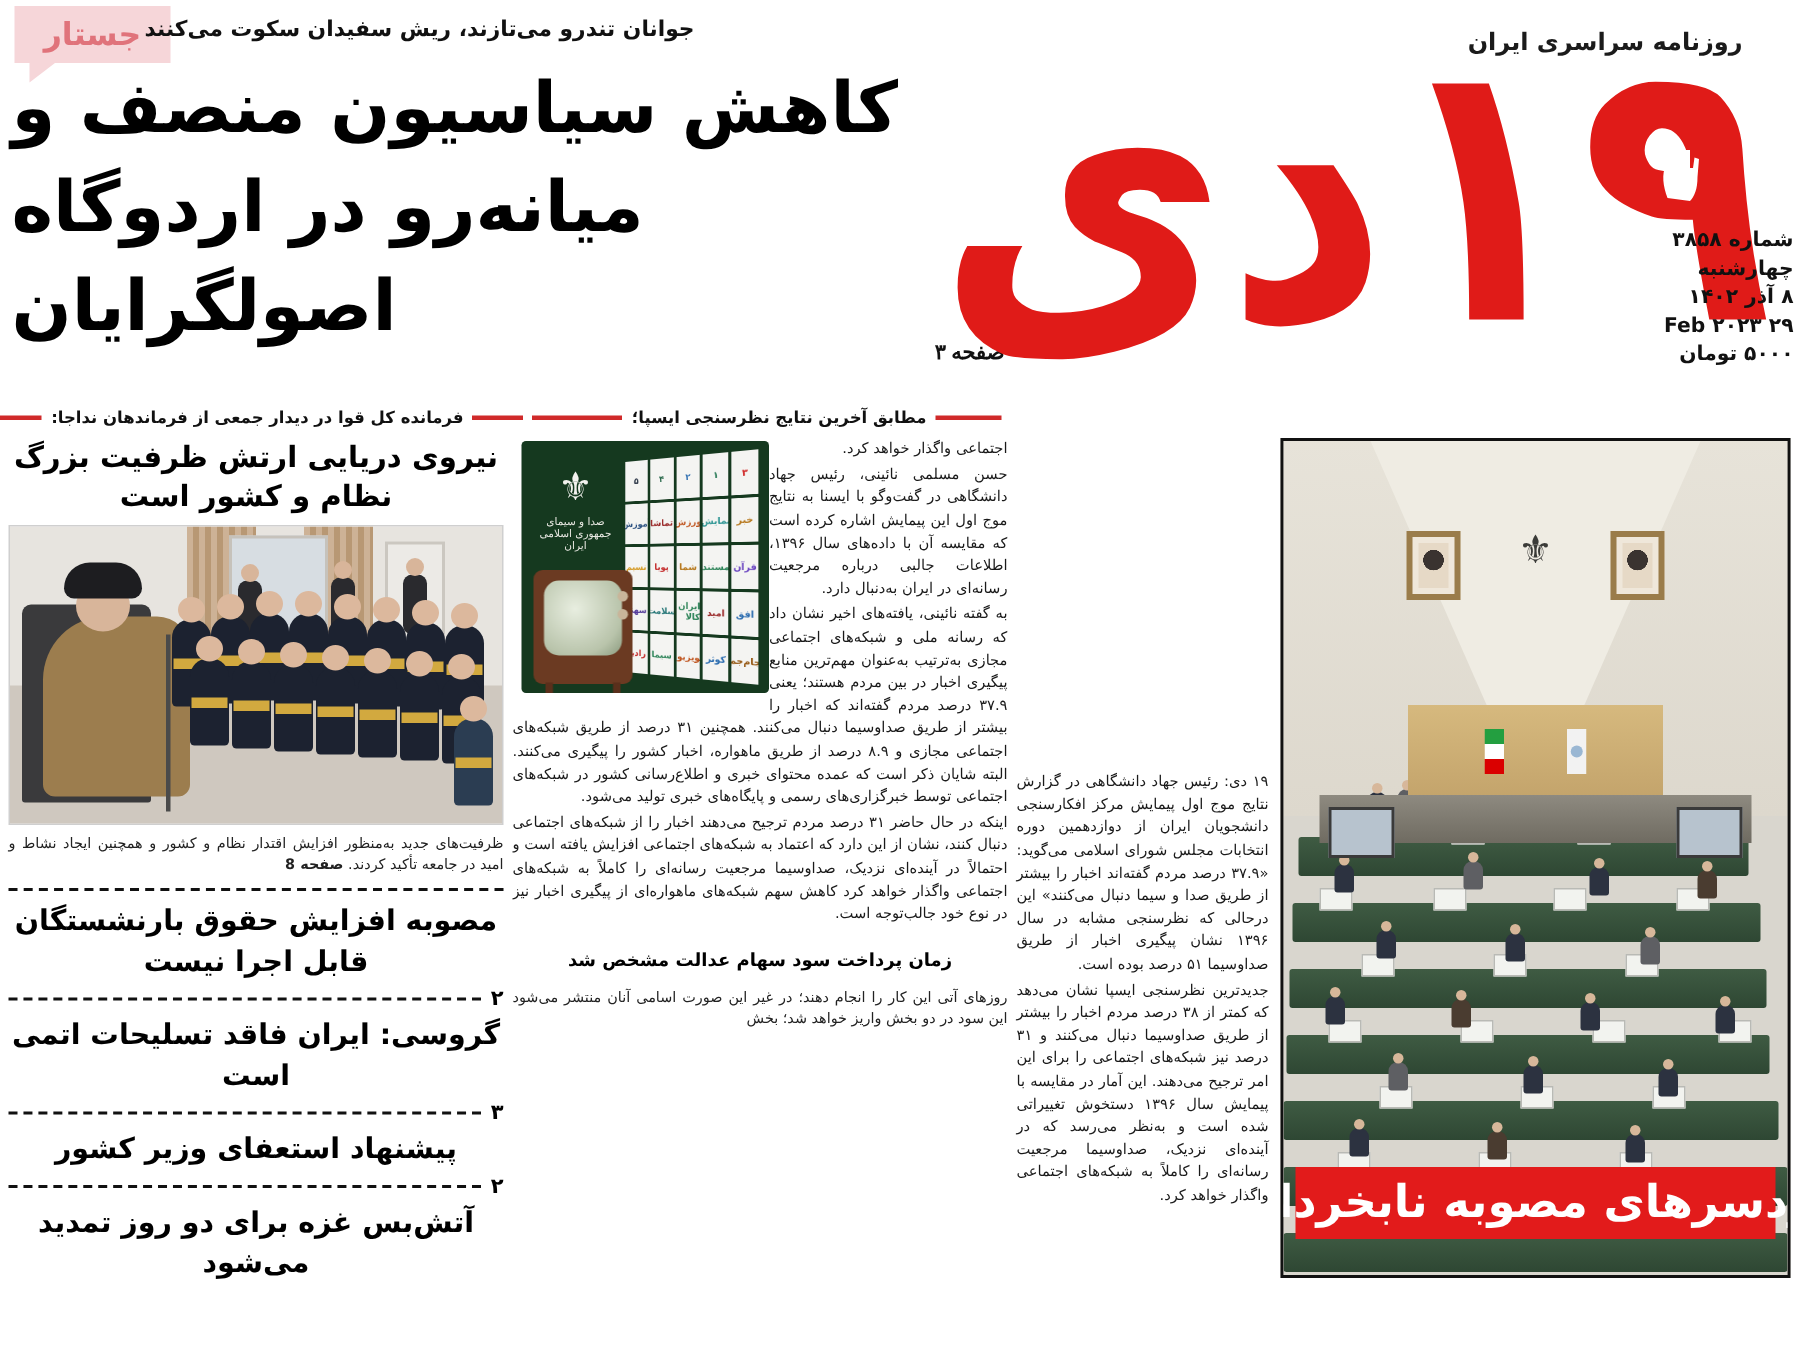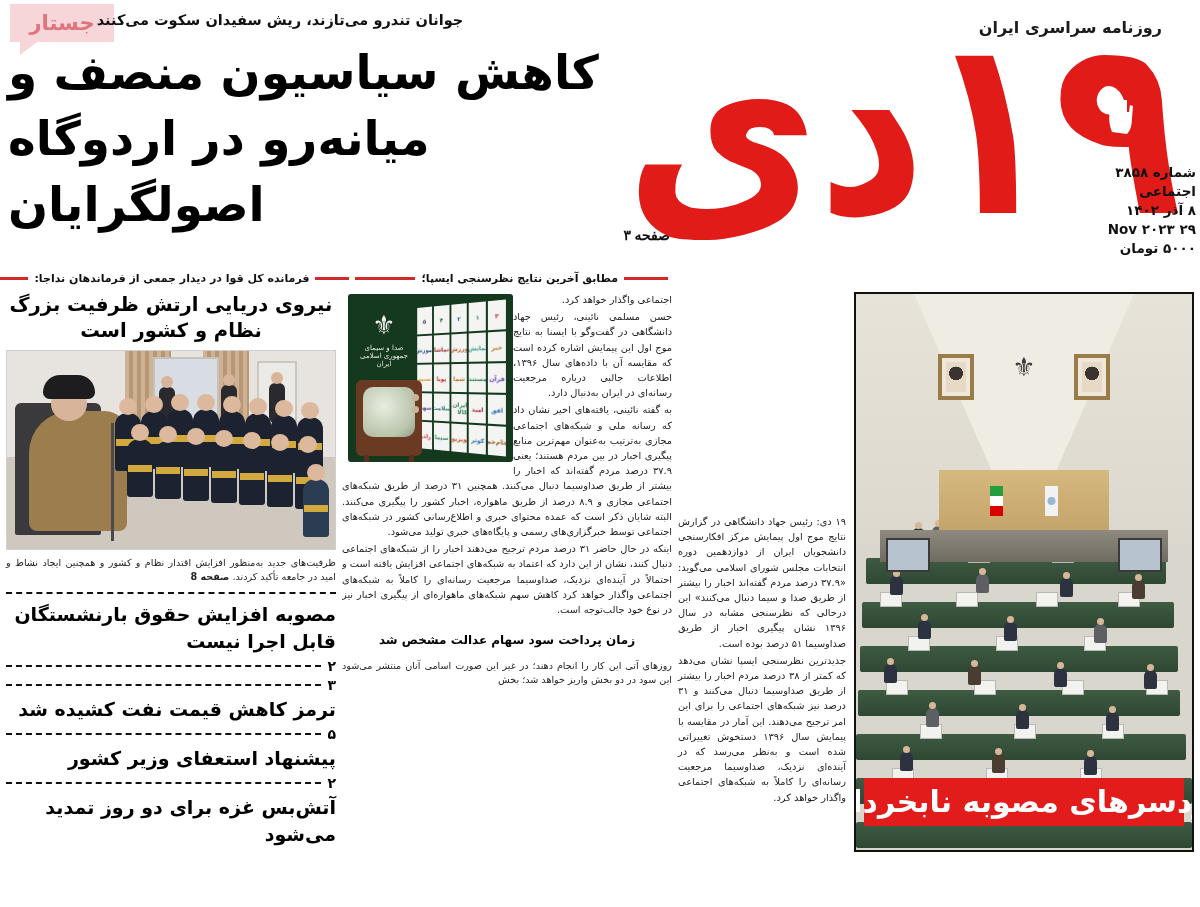--- a/index.html
+++ b/index.html
@@ -49,21 +49,21 @@
     transform: scaleY(1.18) scaleX(1.0);
     transform-origin: center;
   }
   .np-hand {
     position: absolute;
     top: 96px; right: 60px;
     width: 34px; height: 40px;
     z-index: 4;
   }
   .np-meta {
-    position: absolute; right: 4px; bottom: 0;
+    position: absolute; right: 4px; bottom: 12px;
     text-align: right; direction: rtl;
     font-size: 13.5px; font-weight: bold; color: #111;
     line-height: 19px;
     z-index: 5;
   }
   .np-meta div { white-space: nowrap; }
 
   
   .lead {
     position: absolute; left: 0; top: 0;
@@ -205,20 +205,21 @@
   .cap-grid > div { flex: 1; }
 
   .dash-sep {
     border-top: 2.5px dashed #111;
     margin: 8px 0 7px 0;
   }
 
   
   .hl-item { direction: rtl; margin-bottom: 2px; }
   .hl-title {
+    text-align: center;
     font-size: 19px; font-weight: bold; color: #000;
     line-height: 27px;
   }
   .hl-row {
     display: flex; align-items: center;
     direction: rtl; gap: 6px;
     margin-top: 3px; margin-bottom: 3px;
   }
   .hl-dashline {
     flex: 1; height: 0;
@@ -392,23 +393,23 @@
     <div class="nameplate">
       <div class="np-tagline">روزنامه سراسری ایران</div>
       <div class="np-logo">
         <span class="big">۱۹دی</span>
       </div>
       <svg class="np-hand" viewBox="0 0 34 40">
         <path d="M6 36 C3 28 2 20 5 14 L7 16 L8 6 L11 6 L11 15 L13 15 L13 3 L16 3 L16 15 L18 15 L18 4 L21 4 L21 16 L23 16 L24 9 L27 10 L26 22 C26 30 24 35 21 38 Z" fill="#ffffff"></path>
       </svg>
       <div class="np-meta">
         <div>شماره ۳۸۵۸</div>
-        <div>اجتماعی</div>
+        <div>چهارشنبه</div>
         <div>۸ آذر ۱۴۰۲</div>
-        <div>۲۹ Nov ۲۰۲۳</div>
+        <div>۲۹ Feb ۲۰۲۳</div>
         <div>۵۰۰۰ تومان</div>
       </div>
     </div>
   </div>
 
   <div class="kicker-bar">
     <div class="kick-grp" style="right:4px;">
       <div class="kick-line" style="width:44px;"></div>
       <div class="kick-txt">مطابق آخرین نتایج نظرسنجی ایسپا؛</div>
       <div class="kick-line" style="width:60px;"></div>
@@ -466,29 +467,23 @@
 
     <div>
       <div class="hl-item">
         <div class="hl-title">مصوبه افزایش حقوق بارنشستگان قابل اجرا نیست</div>
         <div class="hl-row">
             <span class="hl-page">۲</span>
             <span class="hl-dashline"></span>
           </div>
       </div>
       <div class="hl-item">
+        <div class="hl-title">گروسی: ایران فاقد تسلیحات اتمی است</div>
         <div class="hl-row">
             <span class="hl-page">۳</span>
-            <span class="hl-dashline"></span>
-          </div>
-      </div>
-      <div class="hl-item">
-        <div class="hl-title">ترمز کاهش قیمت نفت کشیده شد</div>
-        <div class="hl-row">
-            <span class="hl-page">۵</span>
             <span class="hl-dashline"></span>
           </div>
       </div>
       <div class="hl-item">
         <div class="hl-title">پیشنهاد استعفای وزیر کشور</div>
         <div class="hl-row">
             <span class="hl-page">۲</span>
             <span class="hl-dashline"></span>
           </div>
       </div>

